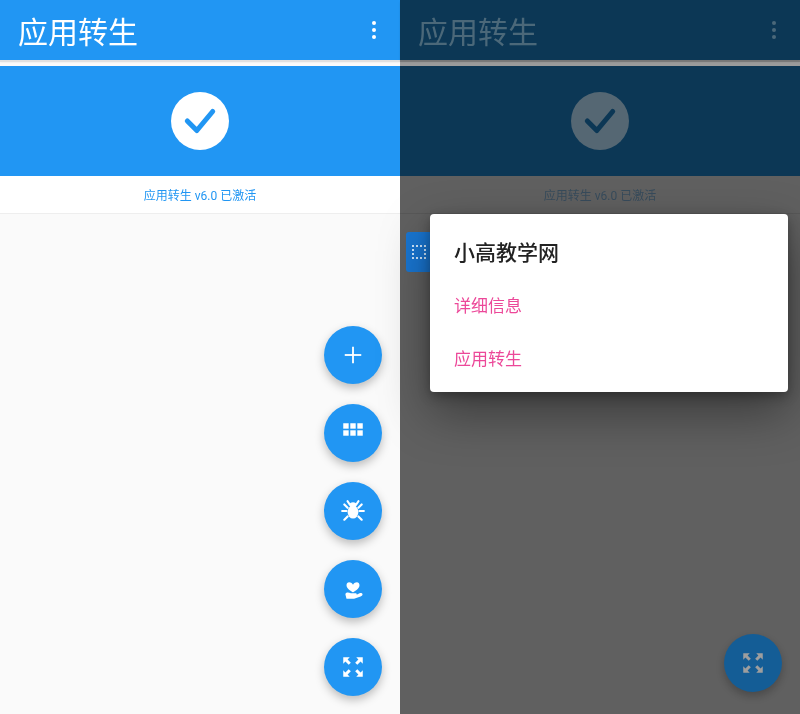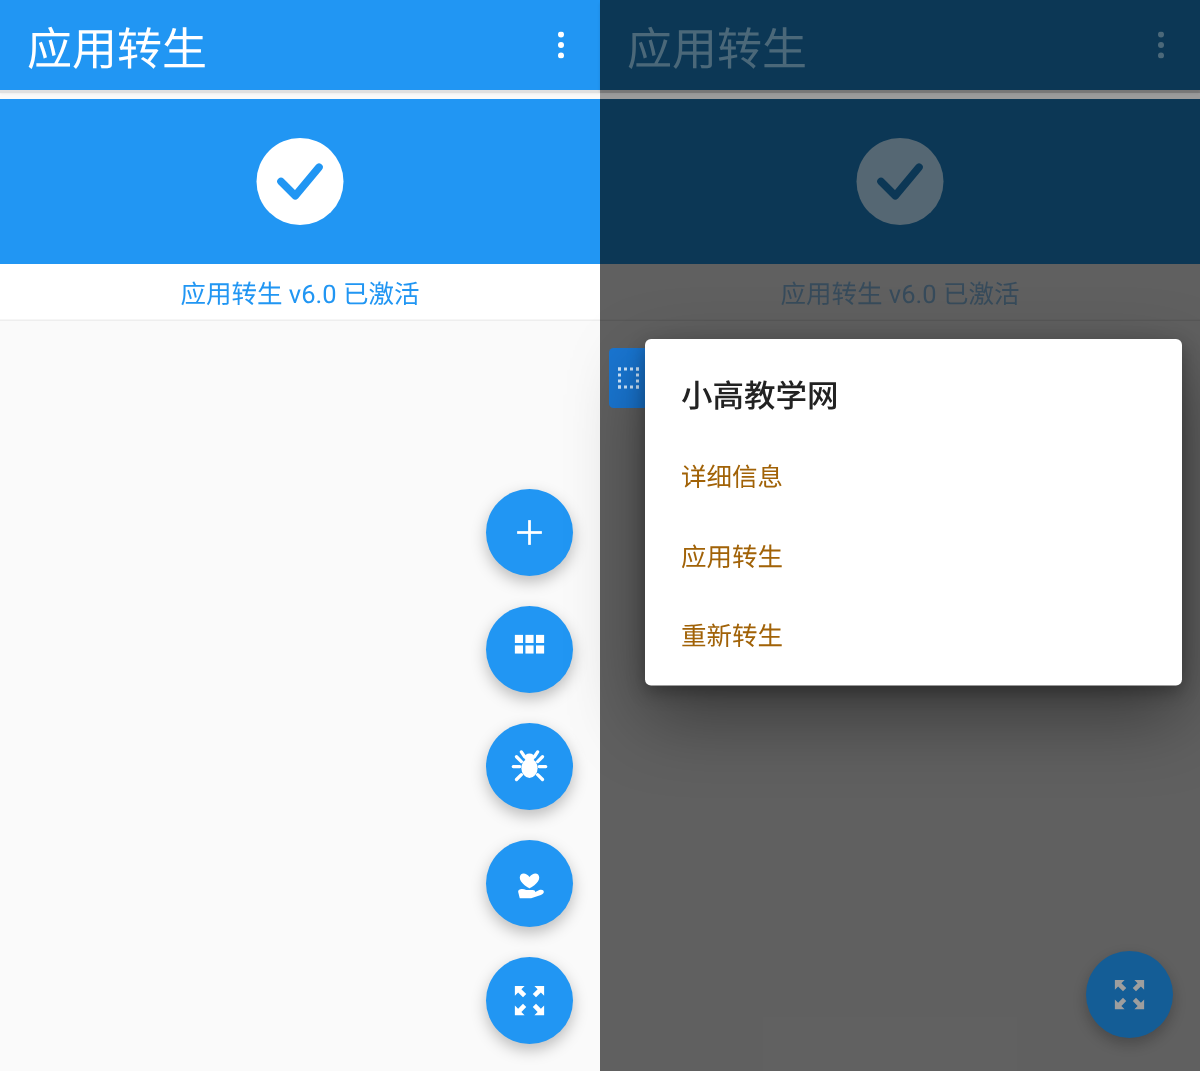--- a/index.html
+++ b/index.html
@@ -31,21 +31,21 @@
     display:flex; align-items:center; justify-content:center;
     margin-top: 4px;
   }
   .check-circle {
     width: 58px; height: 58px; border-radius: 50%; background: #fff;
     display:flex; align-items:center; justify-content:center;
   }
   .check-circle svg { width: 38px; height: 38px; }
   .status-bar {
     background: #fff; height: 38px; display:flex; align-items:center; justify-content:center;
-    color: #2196F3; font-size: 17px; border-bottom:1px solid #eee;
+    color: #2196F3; font-size: 12px; border-bottom:1px solid #eee;
   }
   .content { position: relative; height: calc(714px - 60px - 2px - 110px - 38px - 4px); background:#fafafa; }
   .fab-stack { position:absolute; right: 18px; bottom: 18px; display:flex; flex-direction:column; gap: 20px; }
   .fab {
     width: 58px; height: 58px; border-radius: 50%; background:#2196F3;
     display:flex; align-items:center; justify-content:center;
     box-shadow: 0 4px 10px rgba(0,0,0,0.25);
     cursor: pointer;
   }
   .fab svg { width: 26px; height: 26px; fill:#fff; }
@@ -66,24 +66,23 @@
     background:#1976d2; border-radius:3px; display:flex; align-items:center; justify-content:center;
     z-index:0;
   }
   .behind-icon::after{content:""; width:10px; height:10px; border:2px dotted #cfe8ff; }
   .dialog {
     position:absolute; left:30px; right:12px; top:214px;
     background:#fff; border-radius:4px;
     box-shadow: 0 20px 50px rgba(0,0,0,0.4), 0 4px 12px rgba(0,0,0,0.3);
     padding: 18px 0 8px 0;
     z-index:2;
-    margin-top:12px;
   }
   .dialog-title { font-size: 21px; color:#222; padding: 4px 24px 12px 24px; font-weight:500;}
-  .dialog-item { font-size: 17px; color:#a16207; padding: 14px 24px; cursor:pointer; }
+  .dialog-item { font-size: 17px; color:#ec4899; padding: 14px 24px; cursor:pointer; }
   .fab.single { position:absolute; right:18px; bottom:22px; }
 </style>
 </head>
 <body>
 
 <div class="screen left">
   <div class="appbar">
     <div class="appbar-title">应用转生</div>
     <div class="more-dots">
       <svg width="4" height="18" viewBox="0 0 4 18">
@@ -176,15 +175,14 @@
     </div>
   </div>
 
   <div class="overlay"></div>
   <div class="behind-icon"></div>
 
   <div class="dialog">
     <div class="dialog-title">小高教学网</div>
     <div class="dialog-item">详细信息</div>
     <div class="dialog-item">应用转生</div>
-    <div class="dialog-item">重新转生</div>
   </div>
 </div>
 
 </body></html>

